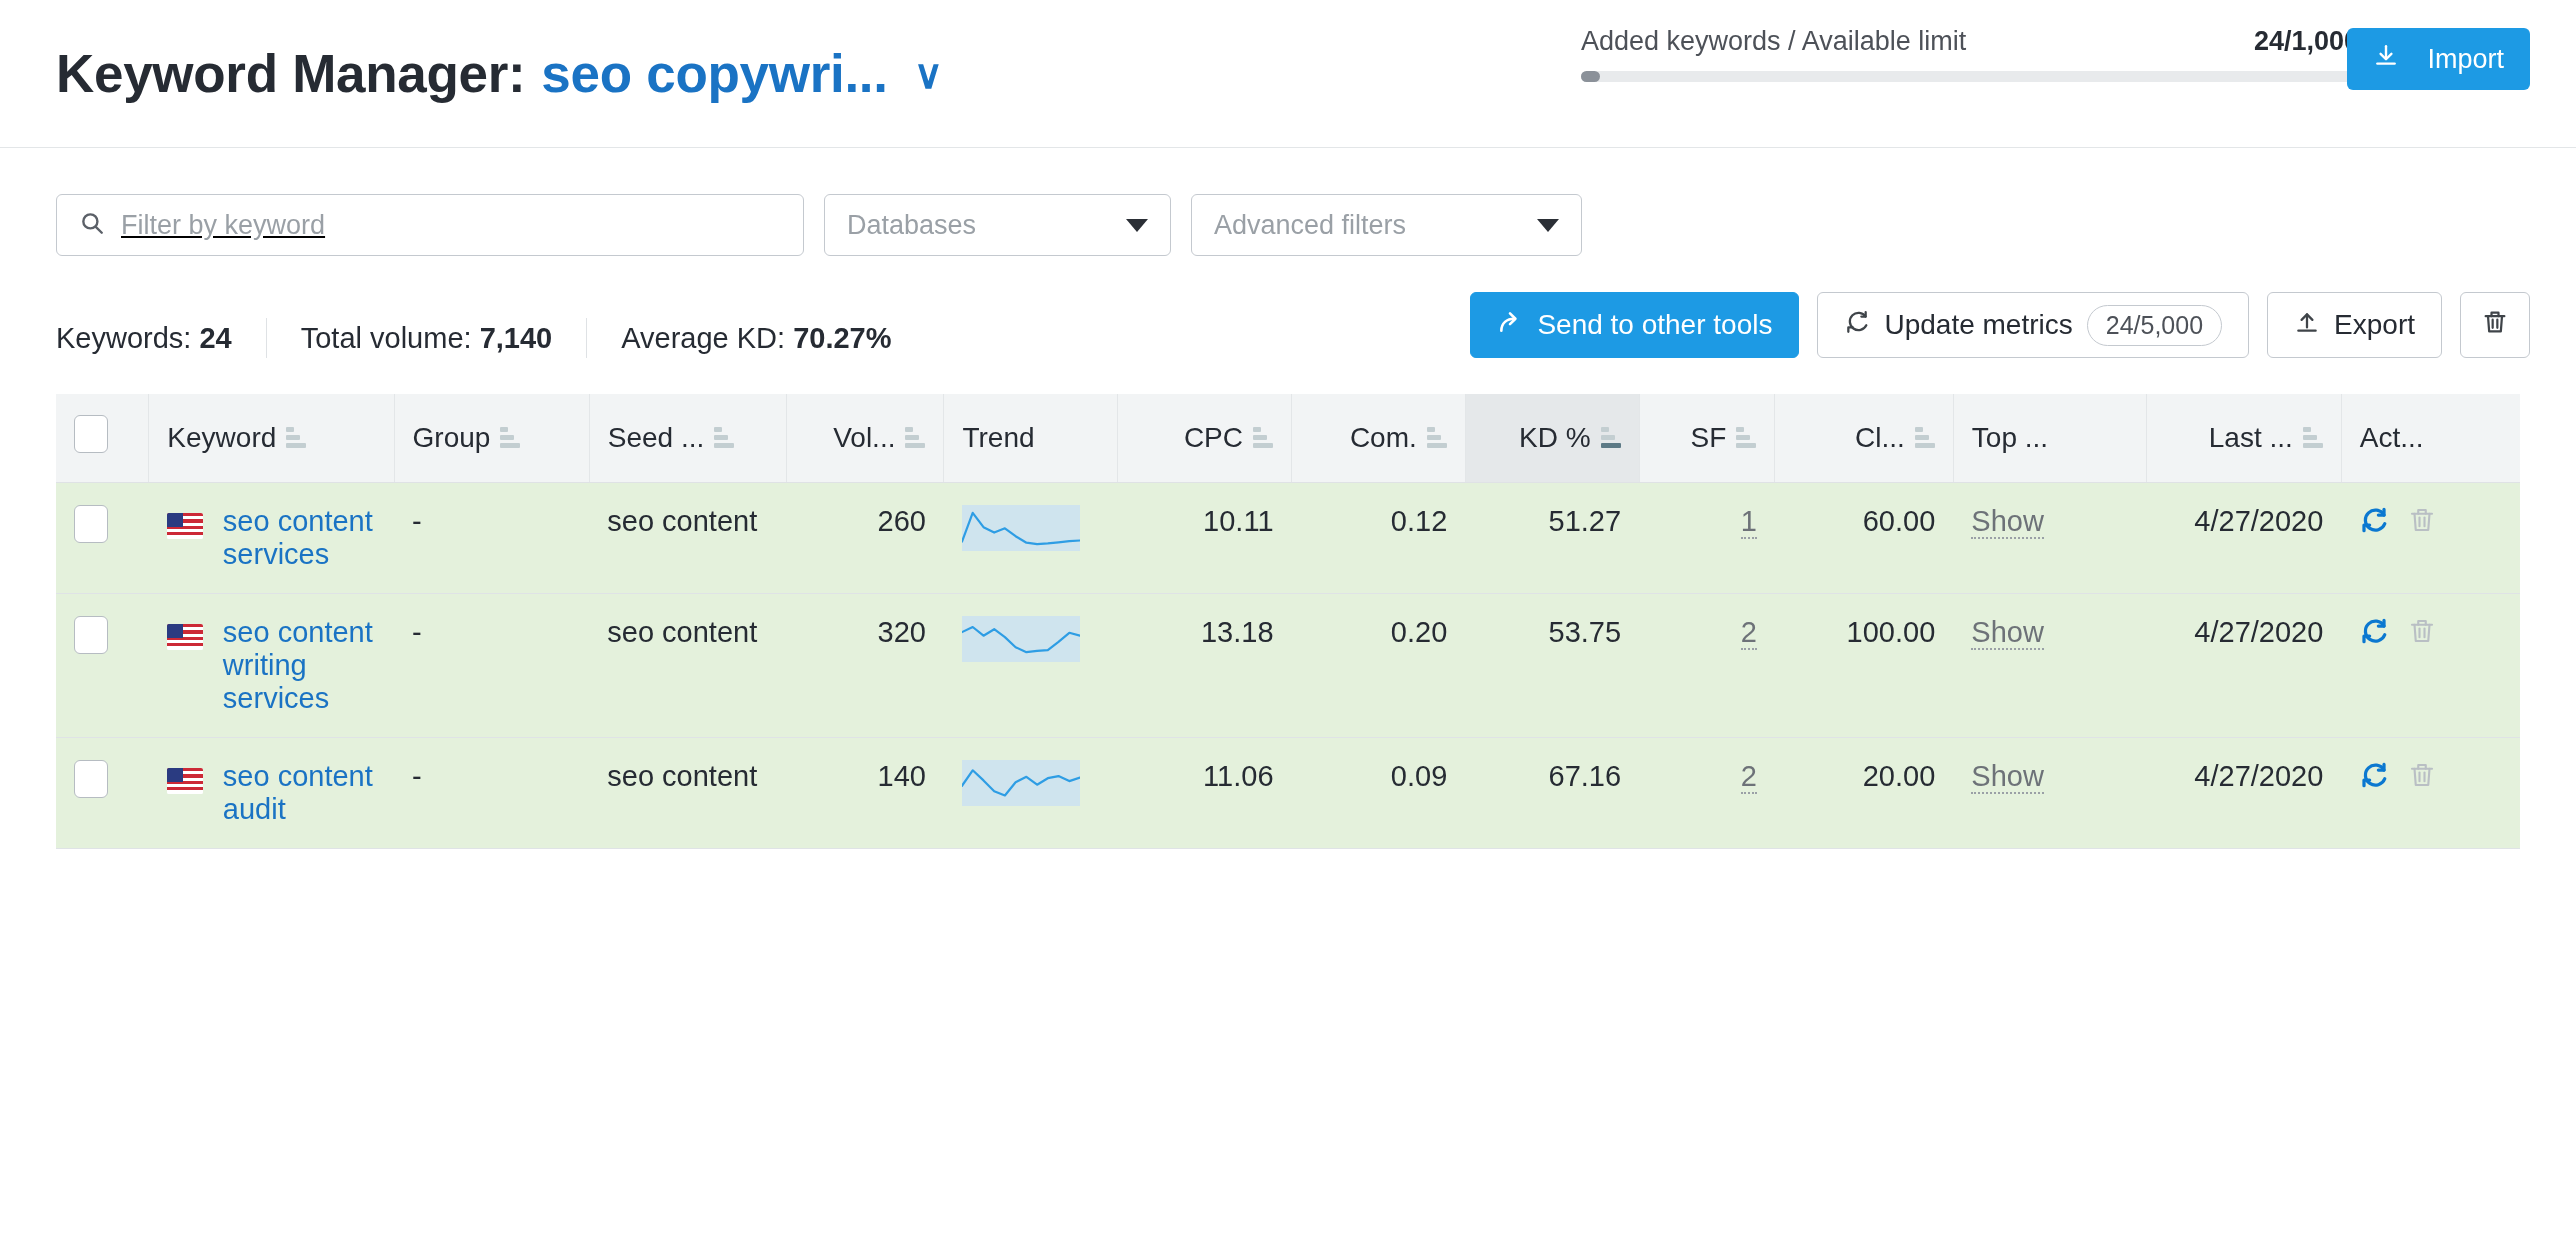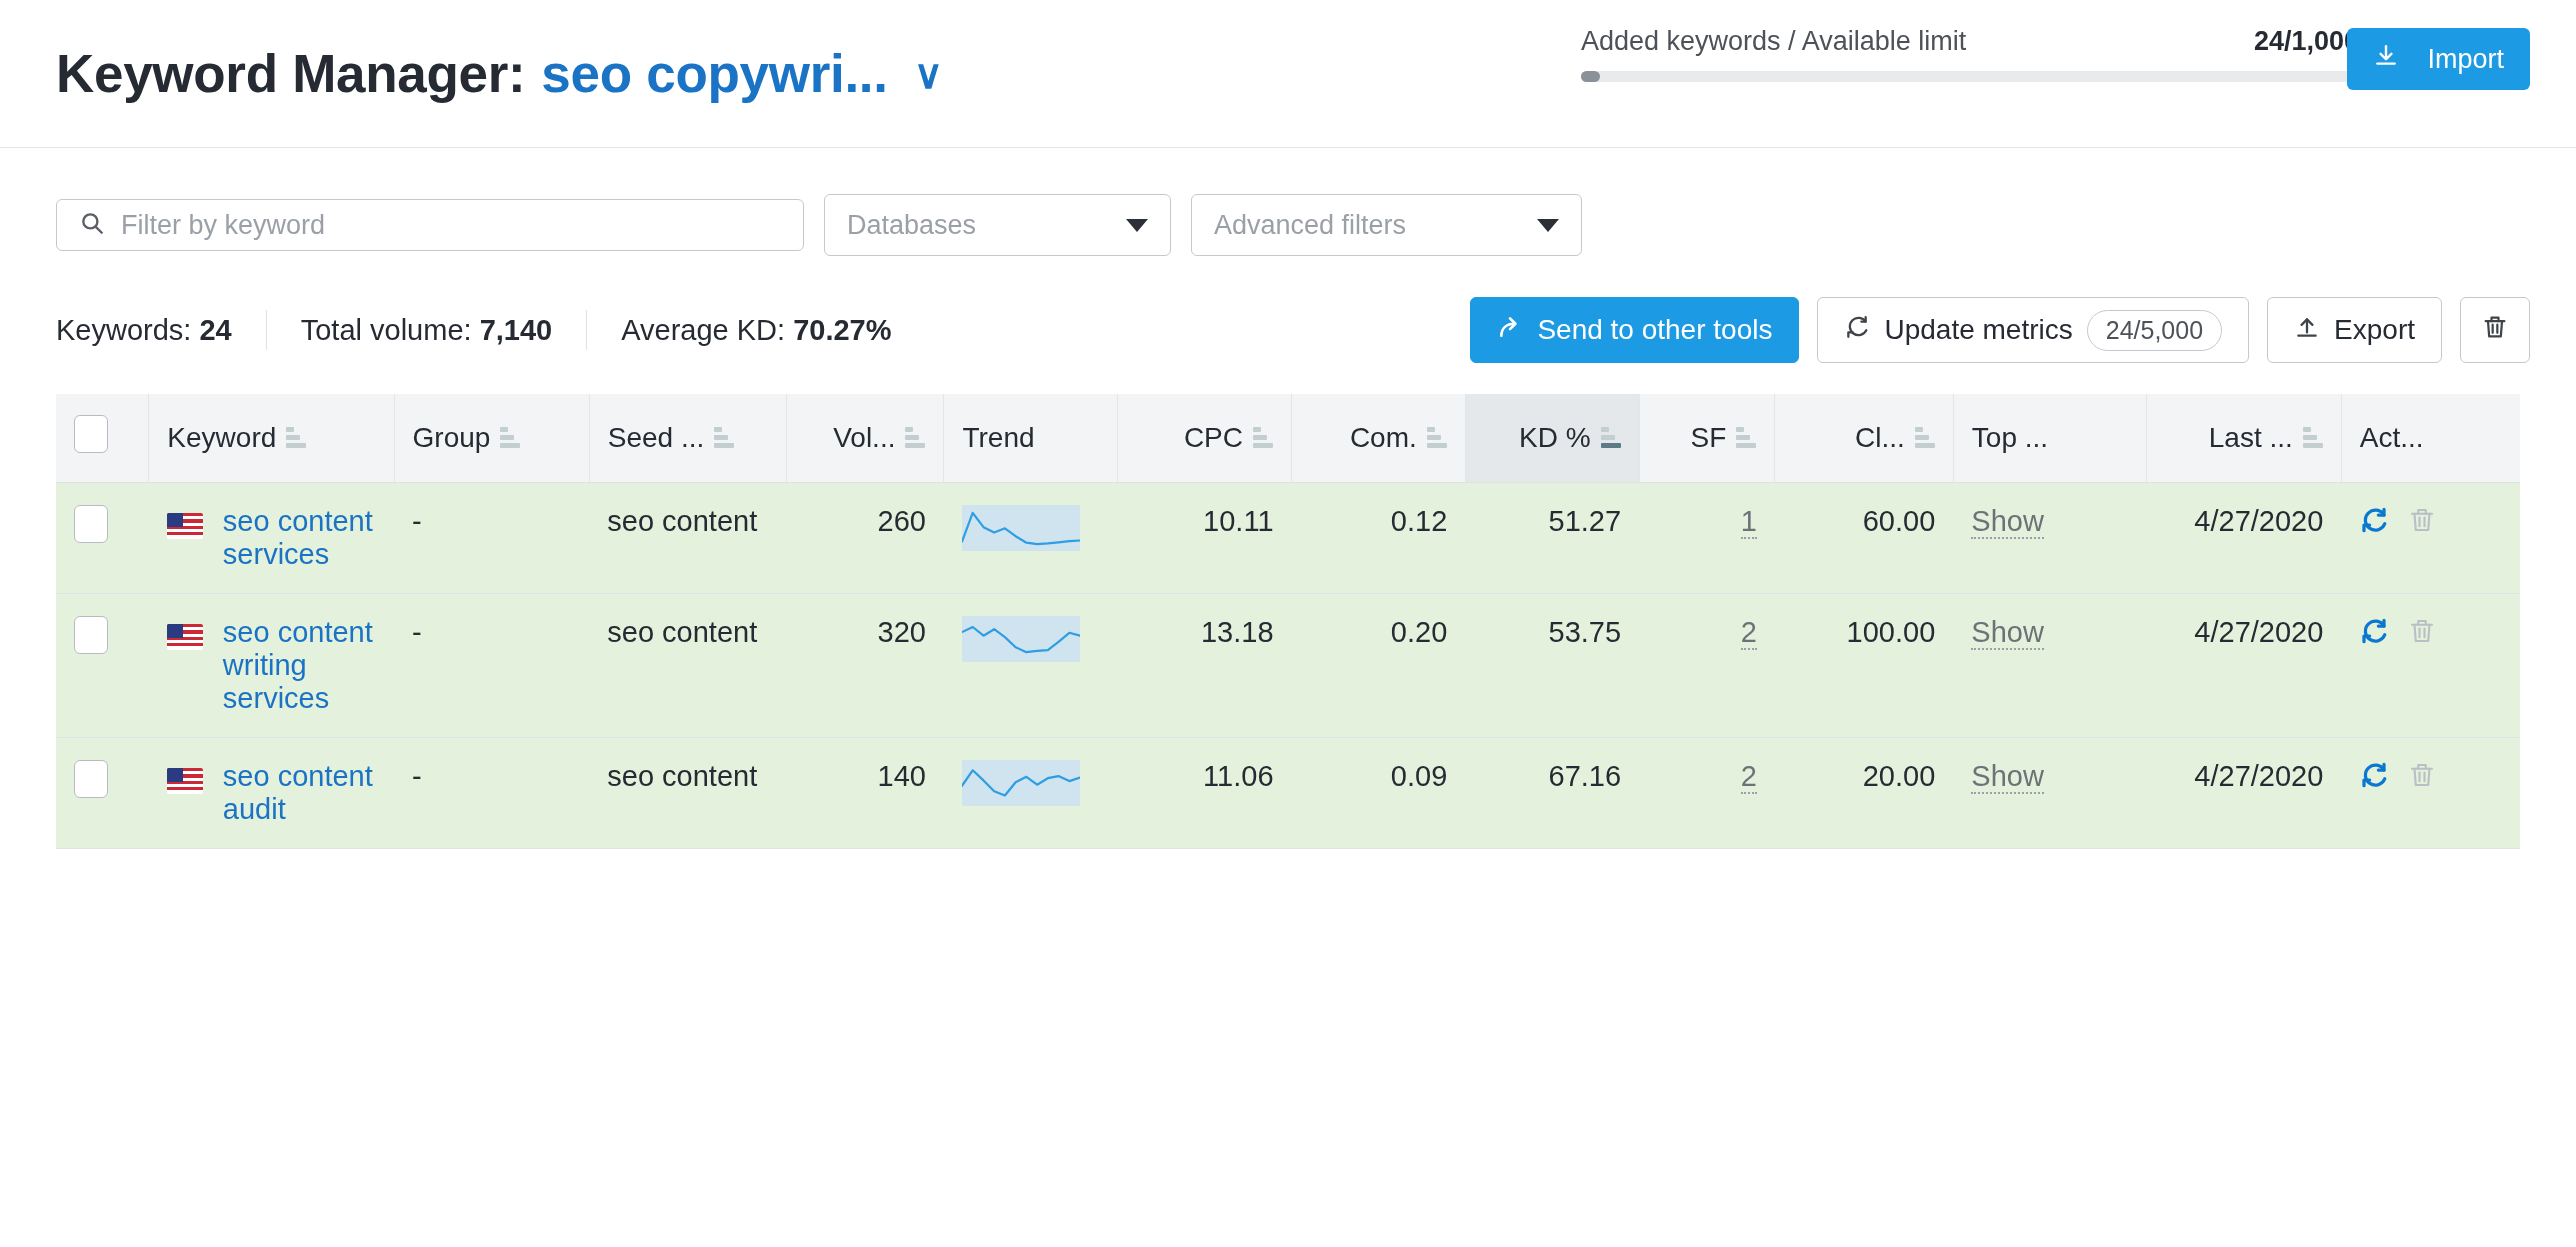--- a/index.html
+++ b/index.html
@@ -85,27 +85,28 @@
   }
 
   
   .filters {
     display: flex;
     align-items: center;
     gap: 20px;
     padding: 46px 0 0 56px;
   }
   .search-box {
-    width: 748px; height: 52px;
+    width: 748px; height: 62px;
     border: 1px solid #c4c9cf;
     border-radius: 6px;
     display: flex; align-items: center;
     gap: 16px;
     padding: 4px 22px;
     background: #fff;
+    text-decoration: underline;
   }
   .search-box input {
     border: none; outline: none;
     font-size: 27px;
     font-family: inherit;
     color: #262b33;
     background: transparent;
     flex: 1;
   }
   .search-box input::placeholder { color: #9aa0a6; }
@@ -128,21 +129,21 @@
   .caret-dn {
     width: 0; height: 0;
     border-left: 11px solid transparent;
     border-right: 11px solid transparent;
     border-top: 13px solid #2b2f36;
   }
 
   
   .statsrow {
     display: flex;
-    align-items: center;
+    align-items: flex-end;
     padding: 46px 46px 0 56px;
     position: relative;
     height: 102px;
   }
   .stats { display: flex; align-items: center; gap: 0; }
   .stat { font-size: 29px; color: #262b33; padding: 0 34px; }
   .stat:first-child { padding-left: 0; }
   .stat b { font-weight: 700; }
   .stat-div { width: 1px; height: 40px; background: #dfe2e5; }
 

